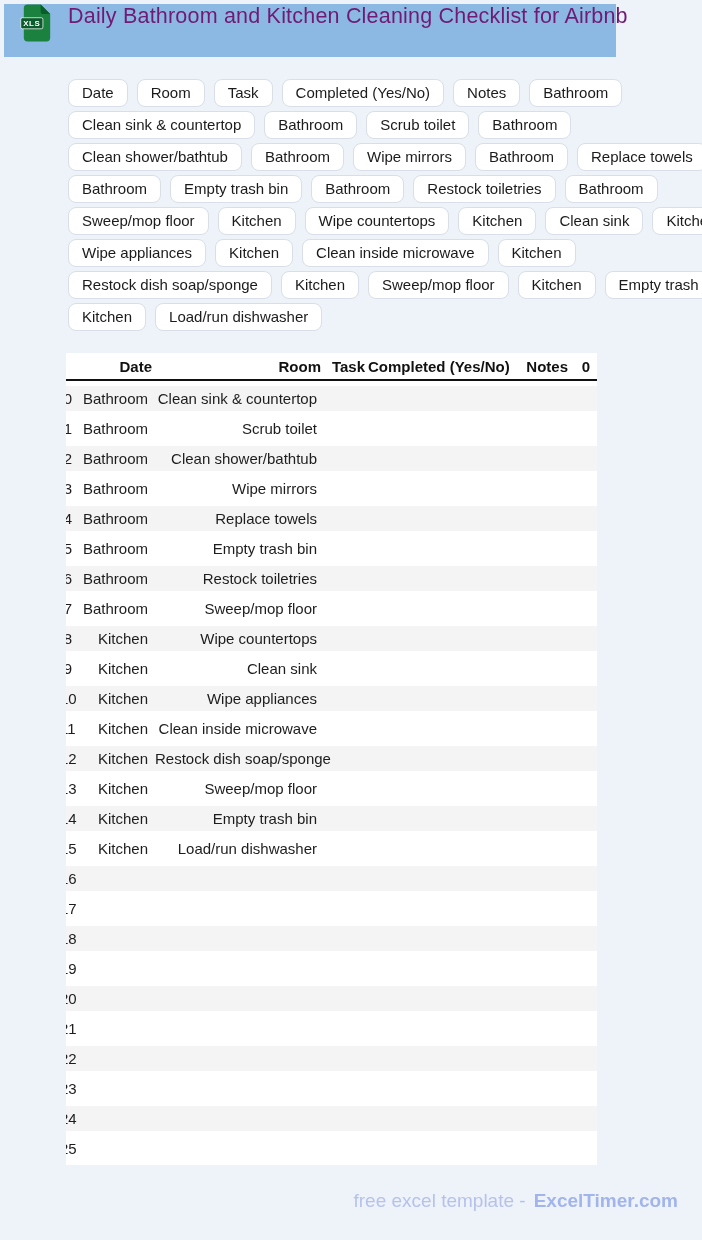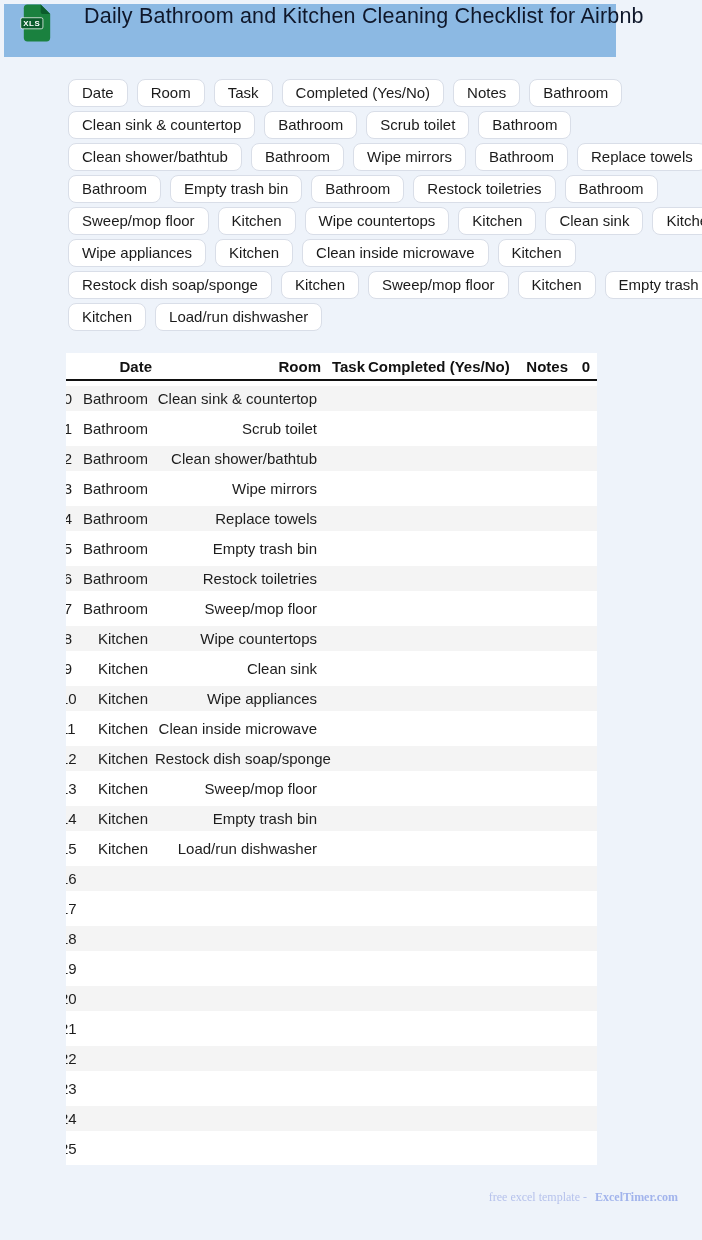--- a/index.html
+++ b/index.html
@@ -20,22 +20,22 @@
     overflow:hidden;
   }
   
   .banner{
     position:absolute;top:4px;left:4px;width:612px;height:53px;
     background:var(--banner);
     display:flex;align-items:flex-start;
   }
   .file-icon{margin-left:16px;flex:0 0 auto;display:block;}
   .banner-title{
-    margin-left:30px;
-    color:#0f172a;
+    margin-left:14px;
+    color:#701a75;
     font-size:21.5px;
     font-weight:500;
     letter-spacing:.2px;
     white-space:nowrap;
   }
   
   .chips{position:absolute;top:79px;left:68px;width:626px;}
   .chip-row{display:flex;gap:9px;margin-bottom:4px;}
   .chip{
     height:28px;line-height:26px;
@@ -65,23 +65,22 @@
   .t-row{
     margin-left:-6px;width:537px;height:25px;margin-top:5px;
     line-height:25px;font-size:15px;color:#1d1d1d;
   }
   .t-row.even{background:var(--stripe);}
   .t-row .cell{text-align:right;padding-right:7px;white-space:nowrap;}
   .t-row .cell.idx{padding-right:2px;}
   
   .footer{
     position:absolute;top:1190px;right:24px;
-    font-size:12px;color:var(--footer-text);
+    font-size:19px;color:var(--footer-text);
     white-space:nowrap;
-    font-family:Liberation Serif, serif;
   }
   .footer .brand{
     font-weight:bold;color:var(--footer-brand);
     margin-left:8px;text-decoration:none;cursor:pointer;
   }
 </style>
 </head>
 <body>
 
 <div class="banner">

